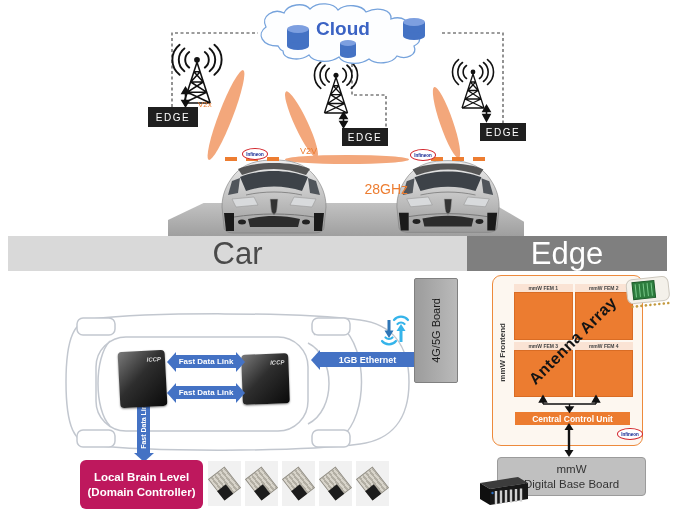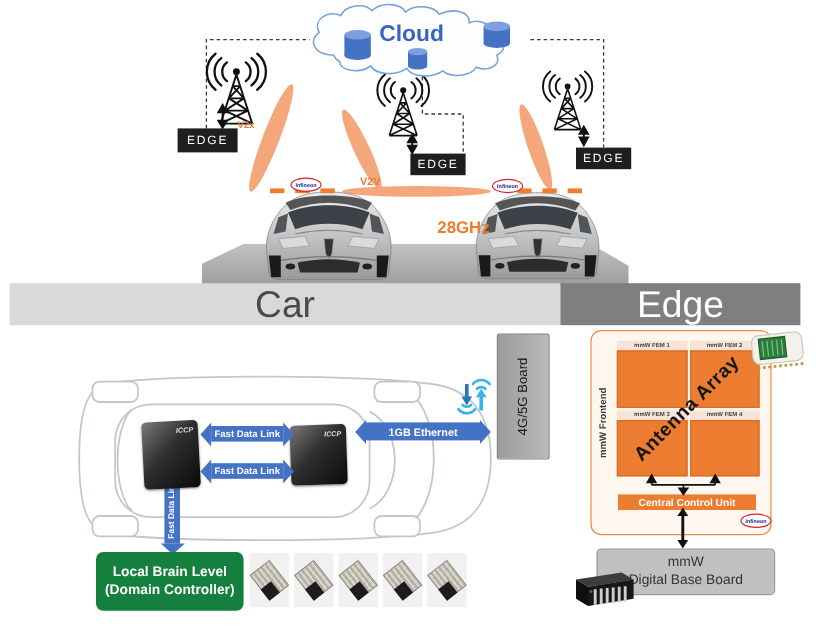--- a/index.html
+++ b/index.html
@@ -3,21 +3,21 @@
 <meta charset="utf-8">
 <style>
   html,body{margin:0;padding:0;background:#fff;}
   #stage{position:relative;width:685px;height:526px;background:#fff;overflow:hidden;
          font-family:"Liberation Sans", sans-serif;padding-left:36px;}
   .abs{position:absolute;}
   
   .edge-box{position:absolute;background:#1F1F1F;color:#fff;display:flex;align-items:center;
             justify-content:center;font-size:10px;letter-spacing:1.5px;}
   .beam{position:absolute;background:#F3A77B;border-radius:50%;}
-  .otext{position:absolute;color:#ED7D31;font-weight:bold;}
+  .otext{position:absolute;color:#ED7D31;font-weight:normal;}
   .bullets{position:absolute;left:234px;top:77px;color:#ED7D31;font-weight:bold;font-size:11px;}
   .bullets .bi{height:16px;display:flex;align-items:center;}
   .bullets .sq{width:5px;height:5px;background:#ED7D31;margin-right:6px;flex:none;}
   .roof-dash{position:absolute;width:12px;height:4px;background:#ED7D31;top:157px;}
   .ifx{position:absolute;width:24px;height:10px;background:#fff;border:1px solid #D2232A;
        border-radius:50%;display:flex;align-items:center;justify-content:center;
        font-size:4.5px;font-weight:bold;color:#0A1F8F;}
   
   .banner{position:absolute;top:236px;height:35px;display:flex;align-items:center;justify-content:center;
           font-size:31px;}
@@ -34,21 +34,21 @@
   .arrow-v::after{content:"";position:absolute;bottom:-9px;left:50%;transform:translateX(-50%);
       border:10px solid transparent;border-bottom:0;border-top:9px solid #4472C4;}
   .arrow-v span{writing-mode:vertical-rl;transform:rotate(180deg);margin:auto;color:#fff;
       font-weight:bold;font-size:7px;white-space:nowrap;}
   .iccp{position:absolute;background:linear-gradient(135deg,#7a7a7a 0%,#2e2e2e 45%,#0a0a0a 100%);
         border-radius:4px;box-shadow:0 1px 2px rgba(0,0,0,.45);}
   .iccp span{position:absolute;top:6px;right:4px;color:#ddd;font-size:6px;font-style:italic;font-weight:bold;}
   .vboard{position:absolute;display:flex;align-items:center;justify-content:center;
           background:linear-gradient(90deg,#9c9c9c,#bababa);border:1px solid #808080;border-radius:2px;}
   .vboard span{writing-mode:vertical-rl;transform:rotate(180deg);font-size:11px;color:#1a1a1a;}
-  .brain{position:absolute;left:80px;top:460px;width:123px;height:49px;background:#15803d;border-radius:6px;
+  .brain{position:absolute;left:80px;top:460px;width:123px;height:49px;background:#be185d;border-radius:6px;
          color:#fff;font-weight:bold;font-size:11.5px;line-height:1.3;display:flex;flex-direction:column;
          align-items:center;justify-content:center;text-align:center;}
   .chip-tile{position:absolute;top:461px;width:33px;height:45px;background:#f1f1f1;
              display:flex;align-items:center;justify-content:center;}
   .chip{width:19px;height:25px;transform:rotate(-38deg);border:1px solid #8f8b80;position:relative;
         background:repeating-linear-gradient(90deg,#d8d4ca 0 2px,#b3afa4 2px 4px);}
   .chip::after{content:"";position:absolute;left:-1px;bottom:-1px;width:11px;height:12px;background:#1c1c1c;}
   
   .panel{position:absolute;left:492px;top:275px;width:149px;height:169px;background:#FDF7F0;
          border:1.5px solid #ED8A3C;border-radius:9px;}
@@ -213,21 +213,21 @@
     <span>ICCP</span>
   </div>
 
   <div class="arrow-h" style="left:176px;top:355px;width:60px;height:13px">
     <span style="font-size:8px">Fast Data Link</span>
   </div>
   <div class="arrow-h" style="left:176px;top:386px;width:60px;height:13px">
     <span style="font-size:8px">Fast Data Link</span>
   </div>
 
-  <div class="arrow-h" style="left:305px;top:352px;width:95px;height:15px">
+  <div class="arrow-h" style="left:320px;top:352px;width:95px;height:15px">
     <span style="font-size:9px">1GB Ethernet</span>
   </div>
 
   <svg class="abs" width="42" height="44" style="left:378px;top:312px">
     <path d="M16,8 a9,9 0 0 1 14,0 M19.5,12 a5,5 0 0 1 7,0" stroke="#35B4EA" stroke-width="2.2" fill="none" stroke-linecap="round"></path>
     <rect x="21.5" y="18" width="3" height="12" fill="#35B4EA"></rect>
       <polygon points="23,12 18.5,19 27.5,19" fill="#35B4EA"></polygon>
     <rect x="9.5" y="8" width="3" height="12" fill="#2E75B6"></rect>
       <polygon points="11,26 6.5,18.5 15.5,18.5" fill="#2E75B6"></polygon>
     <path d="M4,29 a9,9 0 0 0 14,0 M7.5,25.5 a5,5 0 0 0 7,0" stroke="#35B4EA" stroke-width="2.2" fill="none" stroke-linecap="round"></path>

